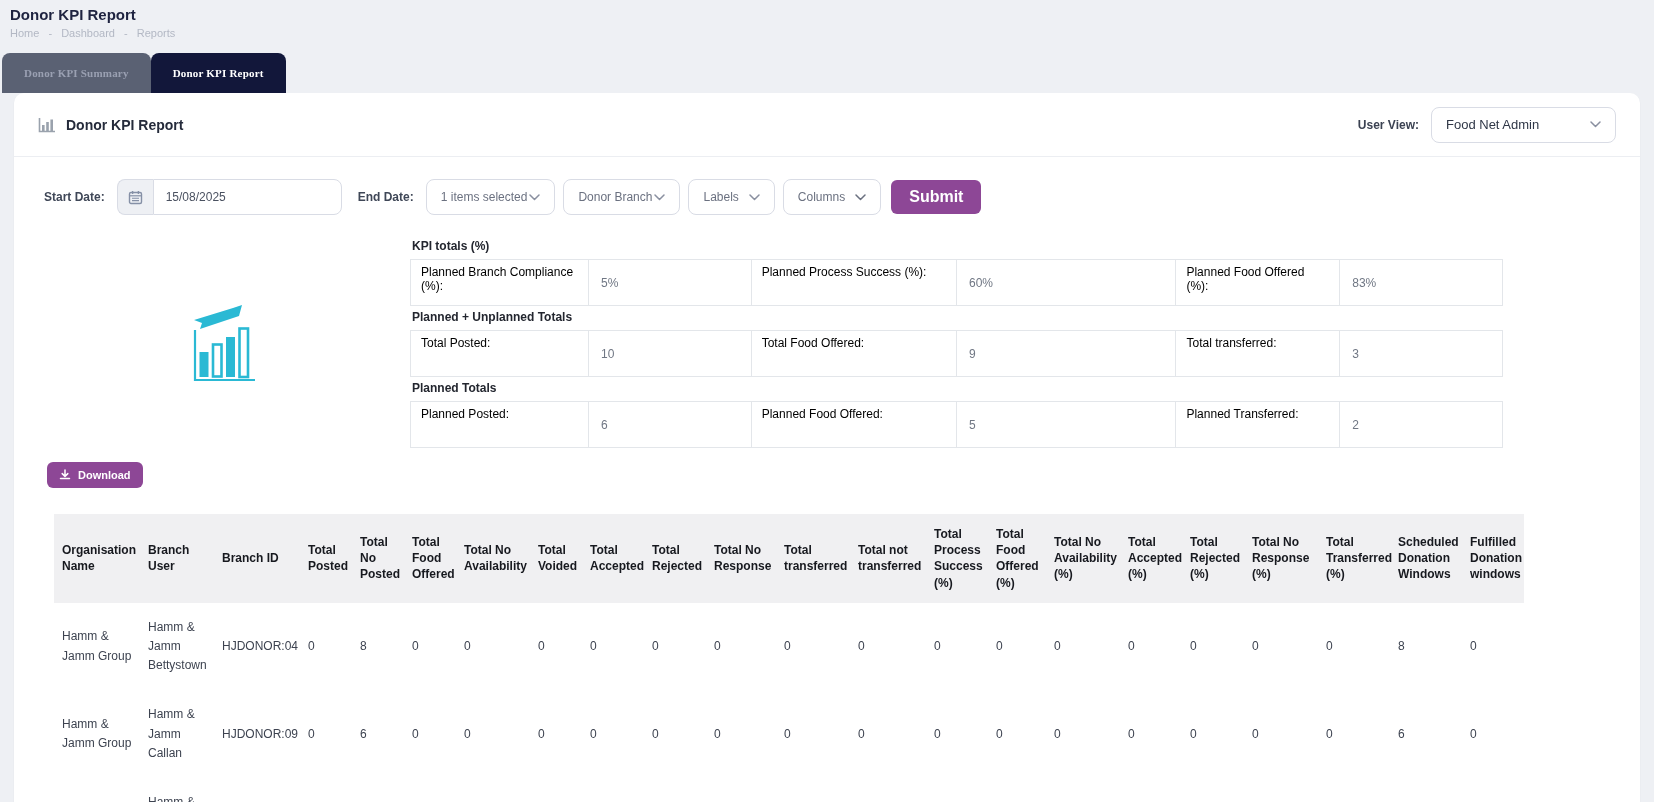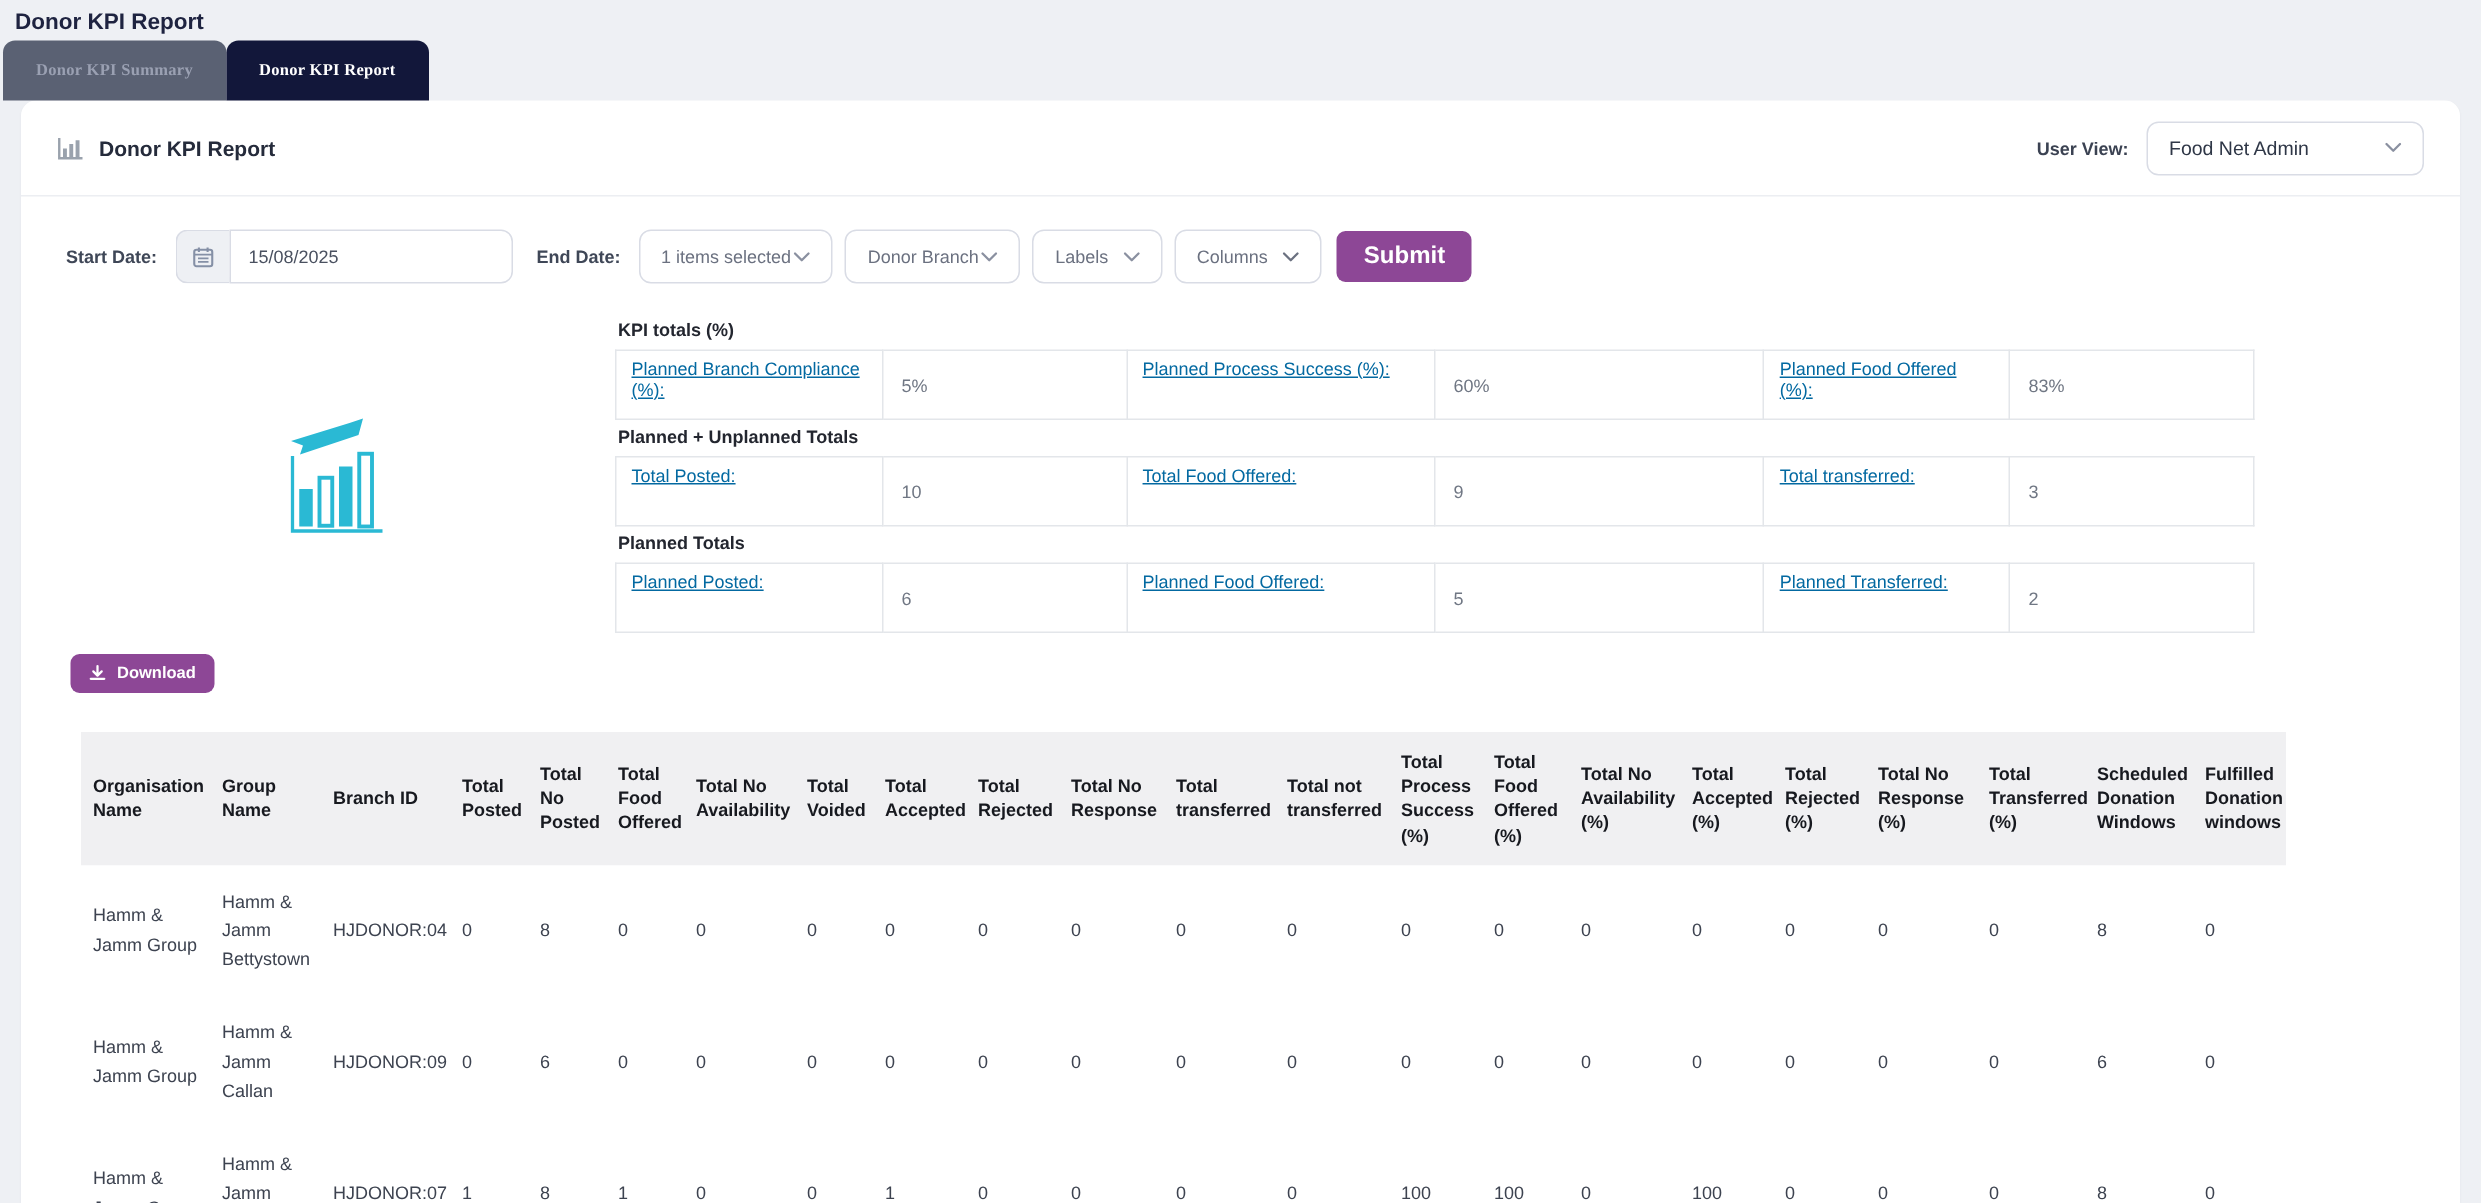--- a/index.html
+++ b/index.html
@@ -74,21 +74,21 @@
     cursor:pointer; font-family:inherit;
   }
 
   
   .totals-row { display:flex; padding:0 24px 0 24px; }
   .illus { width:372px; display:flex; align-items:center; justify-content:center; }
   .kpi-block { flex:0 0 1093px; }
   .kpi-heading { font-size:12px; font-weight:700; color:#23262f; margin:4px 0 6px 2px; }
   .kpi-table { width:100%; border-collapse:collapse; table-layout:fixed; margin-bottom:4px; }
   .kpi-table td { border:1px solid #e3e6ea; height:46px; font-size:12px; }
-  td.kpi-label { vertical-align:top; padding:5px 10px; color:#0369a1;text-decoration:underline; }
+  td.kpi-label { vertical-align:top; padding:5px 10px; color:#000000; }
   td.kpi-value { vertical-align:middle; padding:0 12px; color:#707784; }
 
   .download-btn {
     margin:10px 0 0 33px; height:26px; padding:0 12px;
     background:var(--accent-purple,#8d4796); color:#fff; border:none; border-radius:6px;
     font-size:11px; font-weight:700; display:inline-flex; align-items:center; gap:7px;
     cursor:pointer; font-family:inherit;
   }
 
   
@@ -105,20 +105,27 @@
   }
   .icon-svg { display:block; }
 </style>
 </head>
 <body>
 
 <div class="page">
 
   <div class="page-title">Donor KPI Report</div>
 
+  <div class="breadcrumb">
+    <span class="crumb">Home</span>
+    <span>-</span>
+    <span class="crumb">Dashboard</span>
+    <span>-</span>
+    <span class="crumb">Reports</span>
+  </div>
 
   <div class="tabs">
     <button class="tab inactive">Donor KPI Summary</button>
     <button class="tab active">Donor KPI Report</button>
   </div>
 
   <div class="card">
 
     <div class="card-head">
       <div class="card-title-wrap">
@@ -308,21 +315,21 @@
             <col style="width: 62px;">
             <col style="width: 62px;">
             <col style="width: 74px;">
             <col style="width: 72px;">
             <col style="width: 72px;">
             <col style="width: 62px;">
           </colgroup>
         <thead>
           <tr>
               <th>Organisation Name</th>
-              <th>Group Name</th>
+              <th>Branch User</th>
               <th>Branch ID</th>
               <th>Total Posted</th>
               <th>Total No Posted</th>
               <th>Total Food Offered</th>
               <th>Total No Availability</th>
               <th>Total Voided</th>
               <th>Total Accepted</th>
               <th>Total Rejected</th>
               <th>Total No Response</th>
               <th>Total transferred</th>

